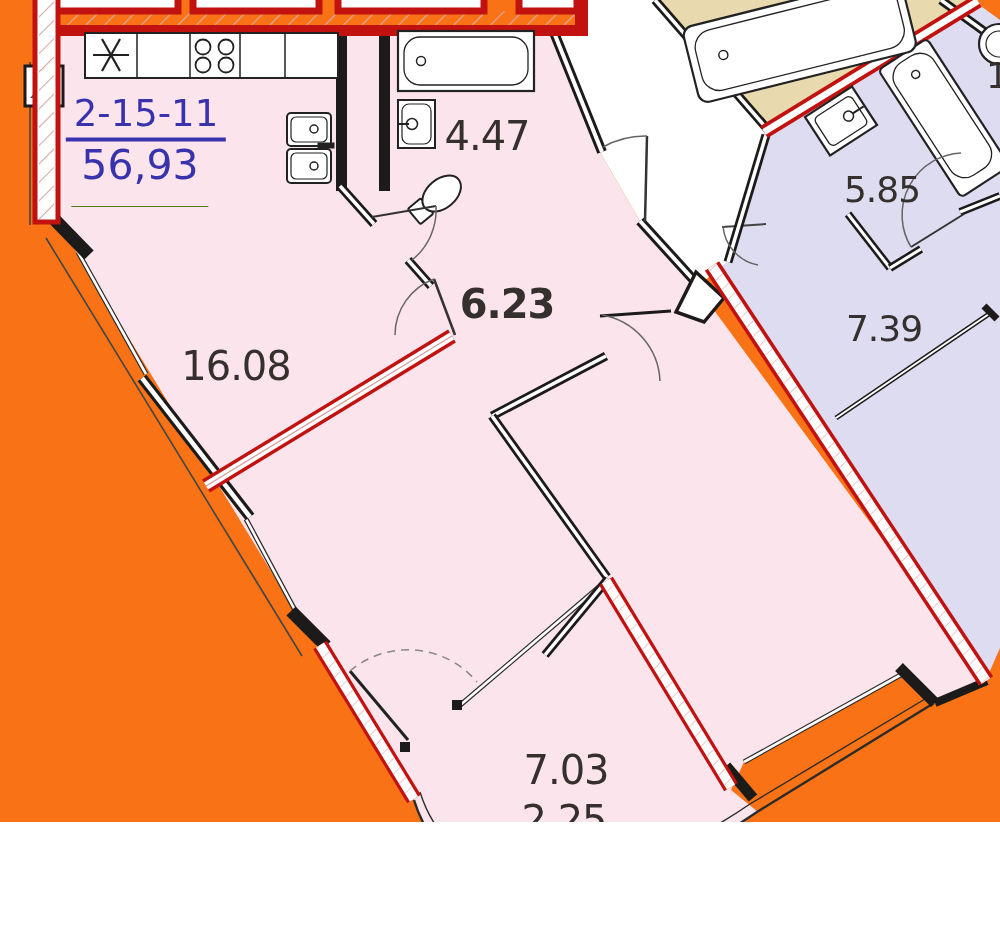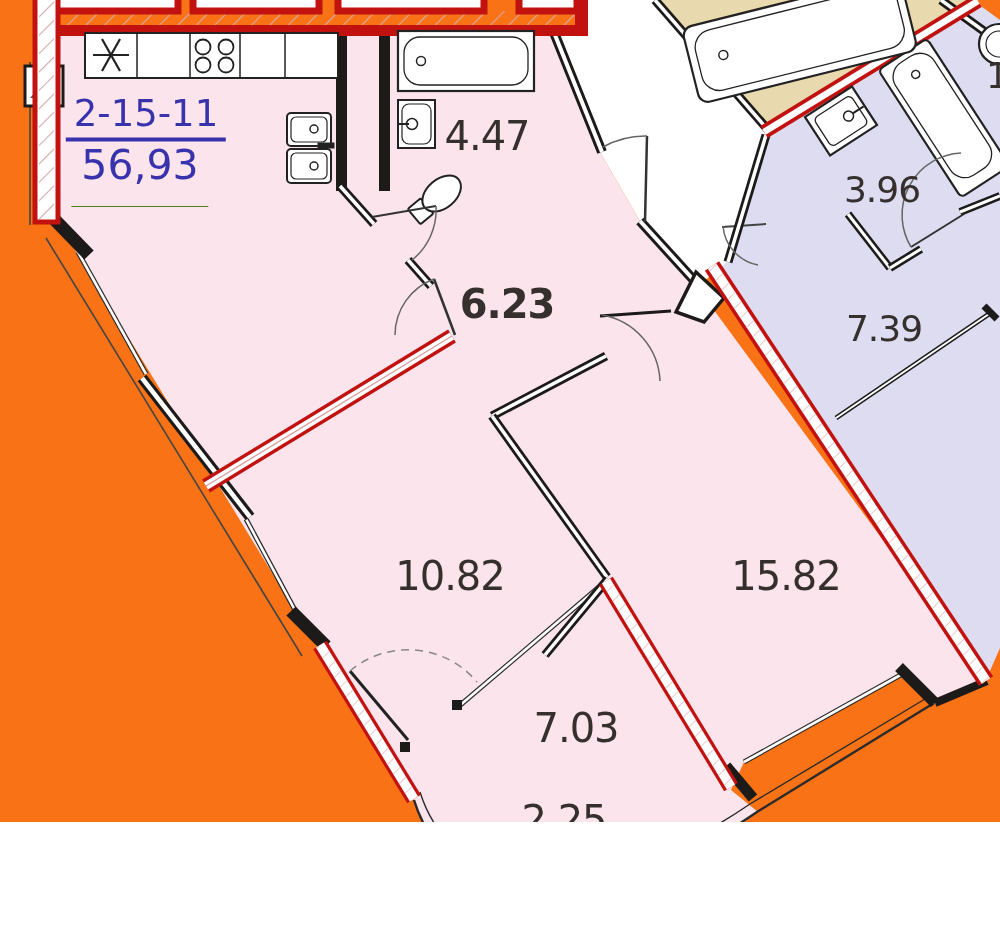--- a/index.html
+++ b/index.html
@@ -326,21 +326,20 @@
       <path d="M 350,671 A 90,90 0 0 1 477,682" stroke="#888888" stroke-width="1.5" stroke-dasharray="8 6"></path>
     </g>
   </g>
 </svg>
 
 <div class="unit-id" style="left:146px;top:118px;">2-15-11</div>
 <div class="unit-area" style="left:140px;top:176px;">56,93</div>
 
 <div class="lbl" style="left:487px;top:127px;margin-top:9px;">4.47</div>
 <div class="lbl" style="left:507px;top:304px;font-weight:bold;">6.23</div>
-<div class="lbl" style="left:450px;top:576px;">10.82</div>
-<div class="lbl" style="left:786px;top:576px;">15.82</div>
-<div class="lbl" style="left:566px;top:728px;margin-left:10px;">7.03</div>
+<div class="lbl" style="left:236px;top:366px;">16.08</div>
+<div class="lbl" style="left:566px;top:770px;">7.03</div>
 <div class="lbl" style="left:564px;top:820px;">2.25</div>
-<div class="lbl small" style="left:882px;top:190px;">3.96</div>
+<div class="lbl small" style="left:882px;top:190px;">5.85</div>
 <div class="lbl small" style="left:884px;top:329px;">7.39</div>
 <div class="lbl small" style="left:997px;top:76px;">1</div>
 
 </div>
 
 </body></html>

